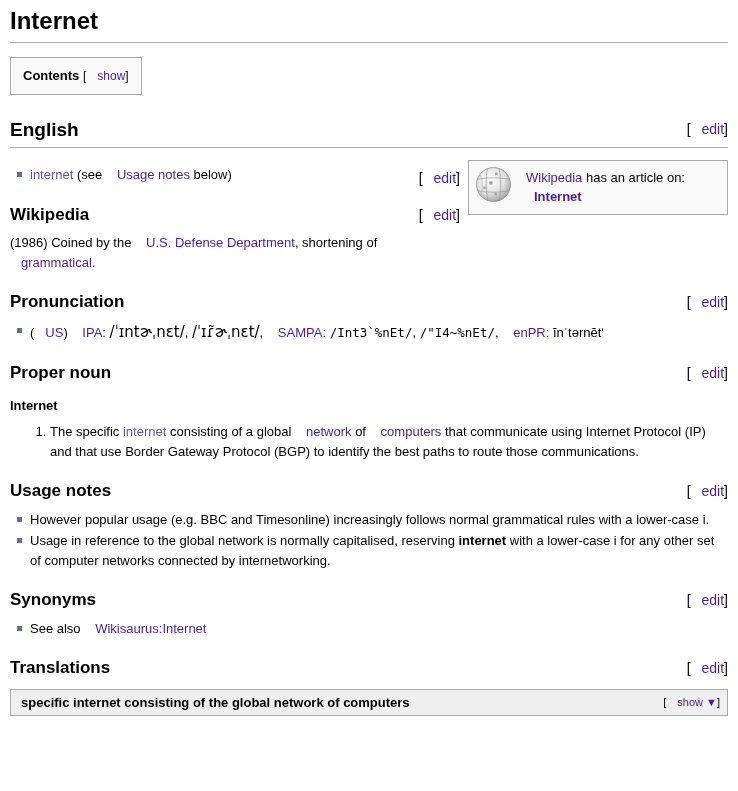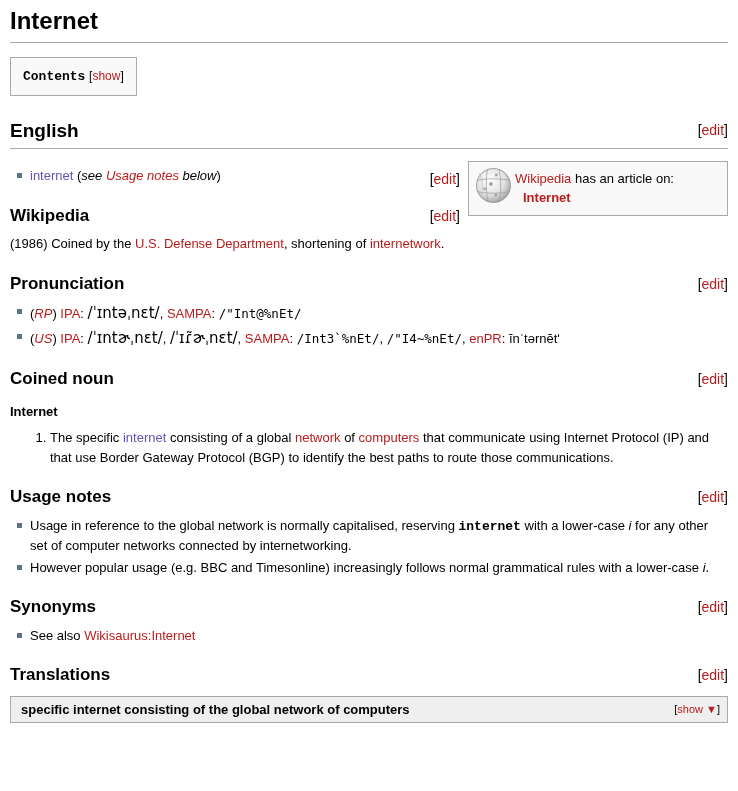--- a/index.html
+++ b/index.html
@@ -6,24 +6,24 @@
   * { box-sizing: border-box; }
   html,body { margin:0; padding:0; background:#fff; color:#000;
     font-family:"Liberation Sans","DejaVu Sans",sans-serif; font-size:13px; line-height:1.5; }
   #page { width:738px; min-height:791px; padding:2px 10px 6px 10px; overflow:hidden; }
 
   h1,h2,h3 { font-weight:bold; }
   h1 { font-size:24px; margin:0 0 9px 0; padding:1px 0 3px 0; border-bottom:1px solid #aaa; }
   h2 { font-size:19px; margin:12px 0 8px 0; padding-bottom:3px; border-bottom:1px solid #aaa; }
   h3 { font-size:17px; margin:17px 0 6px 0; }
 
-  a.lk  { color:#b91c1c; text-decoration:none; cursor:pointer; }
+  a.lk  { color:#4c1d95; text-decoration:none; cursor:pointer;padding-left:11px; }
   a.vlk { color:#6652b0; text-decoration:none; cursor:pointer; }
-  .it { font-style:italic; }
-  .bd { font-weight:bold;font-family:Liberation Mono, monospace; }
+  .it { }
+  .bd { font-weight:bold; }
 
   .editsection { float:right; font-size:14px; font-weight:normal; line-height:1.5; margin-top:3px; }
 
   .see-also { margin:7px 0 7px 26px; font-style:italic; }
   .see-also a { font-weight:bold; font-style:normal; }
 
   .toc { display:inline-block; border:1px solid #aaa; background:#f9f9f9; padding:8px 12px; margin:5px 0 9px 0; }
   .toc .toggle-sm { font-size:12px; }
 
   .wikibox { float:right; width:260px; border:1px solid #aaa; background:#f9f9f9;
@@ -107,57 +107,54 @@
     <li>
       <a class="vlk">internet</a><span> (</span><span class="it">see </span><a class="lk it">Usage notes</a><span class="it"> below</span><span>)</span>
     </li>
   </ul>
 
   <h3>
     <span class="editsection"><span>[</span><a class="lk">edit</a><span>]</span></span>
     <span>Wikipedia</span>
   </h3>
   <p>
-    <span>(1986) Coined by the </span><a class="lk">U.S. Defense Department</a><span>, shortening of </span><a class="lk">internetwork</a><span>.</span>
+    <span>(1986) Coined by the </span><a class="lk">U.S. Defense Department</a><span>, shortening of </span><a class="lk">grammatical</a><span>.</span>
   </p>
 
   <h3>
     <span class="editsection"><span>[</span><a class="lk">edit</a><span>]</span></span>
     <span>Pronunciation</span>
   </h3>
   <ul class="plain">
     <li>
-      <span>(</span><a class="lk it">RP</a><span>) </span><a class="lk">IPA</a><span>: </span><span class="ipa">/ˈɪntəˌnɛt/</span><span>, </span><a class="lk">SAMPA</a><span>: </span><span class="sampa">/"Int@%nEt/</span>
-    </li>
-    <li>
       <span>(</span><a class="lk it">US</a><span>) </span><a class="lk">IPA</a><span>: </span><span class="ipa">/ˈɪntɚˌnɛt/</span><span>, </span><span class="ipa">/ˈɪɾ̃ɚˌnɛt/</span><span>, </span><a class="lk">SAMPA</a><span>: </span><span class="sampa">/Int3`%nEt/</span><span>, </span><span class="sampa">/"I4~%nEt/</span><span>, </span><a class="lk">enPR</a><span>: </span><span>ĭnˈtərnĕtʹ</span>
     </li>
   </ul>
 
   <h3>
     <span class="editsection"><span>[</span><a class="lk">edit</a><span>]</span></span>
-    <span>Coined noun</span>
+    <span>Proper noun</span>
   </h3>
   <p class="headword"><span>Internet</span></p>
   <ol class="defs">
     <li>
       <span>The specific </span><a class="vlk">internet</a><span> consisting of a global </span><a class="lk">network</a><span> of </span><a class="lk">computers</a><span> that communicate using Internet Protocol (IP) and that use Border Gateway Protocol (BGP) to identify the best paths to route those communications.</span>
     </li>
   </ol>
 
   <h3>
     <span class="editsection"><span>[</span><a class="lk">edit</a><span>]</span></span>
     <span>Usage notes</span>
   </h3>
   <ul class="plain">
     <li>
-      <span>Usage in reference to the global network is normally capitalised, reserving </span><span class="bd">internet</span><span> with a lower-case </span><span class="it">i</span><span> for any other set of computer networks connected by internetworking.</span>
+      <span>However popular usage (e.g. BBC and Timesonline) increasingly follows normal grammatical rules with a lower-case </span><span class="it">i</span><span>.</span>
     </li>
     <li>
-      <span>However popular usage (e.g. BBC and Timesonline) increasingly follows normal grammatical rules with a lower-case </span><span class="it">i</span><span>.</span>
+      <span>Usage in reference to the global network is normally capitalised, reserving </span><span class="bd">internet</span><span> with a lower-case </span><span class="it">i</span><span> for any other set of computer networks connected by internetworking.</span>
     </li>
   </ul>
 
   <h3>
     <span class="editsection"><span>[</span><a class="lk">edit</a><span>]</span></span>
     <span>Synonyms</span>
   </h3>
   <ul class="plain">
     <li>
       <span>See also </span><a class="lk">Wikisaurus:Internet</a>

